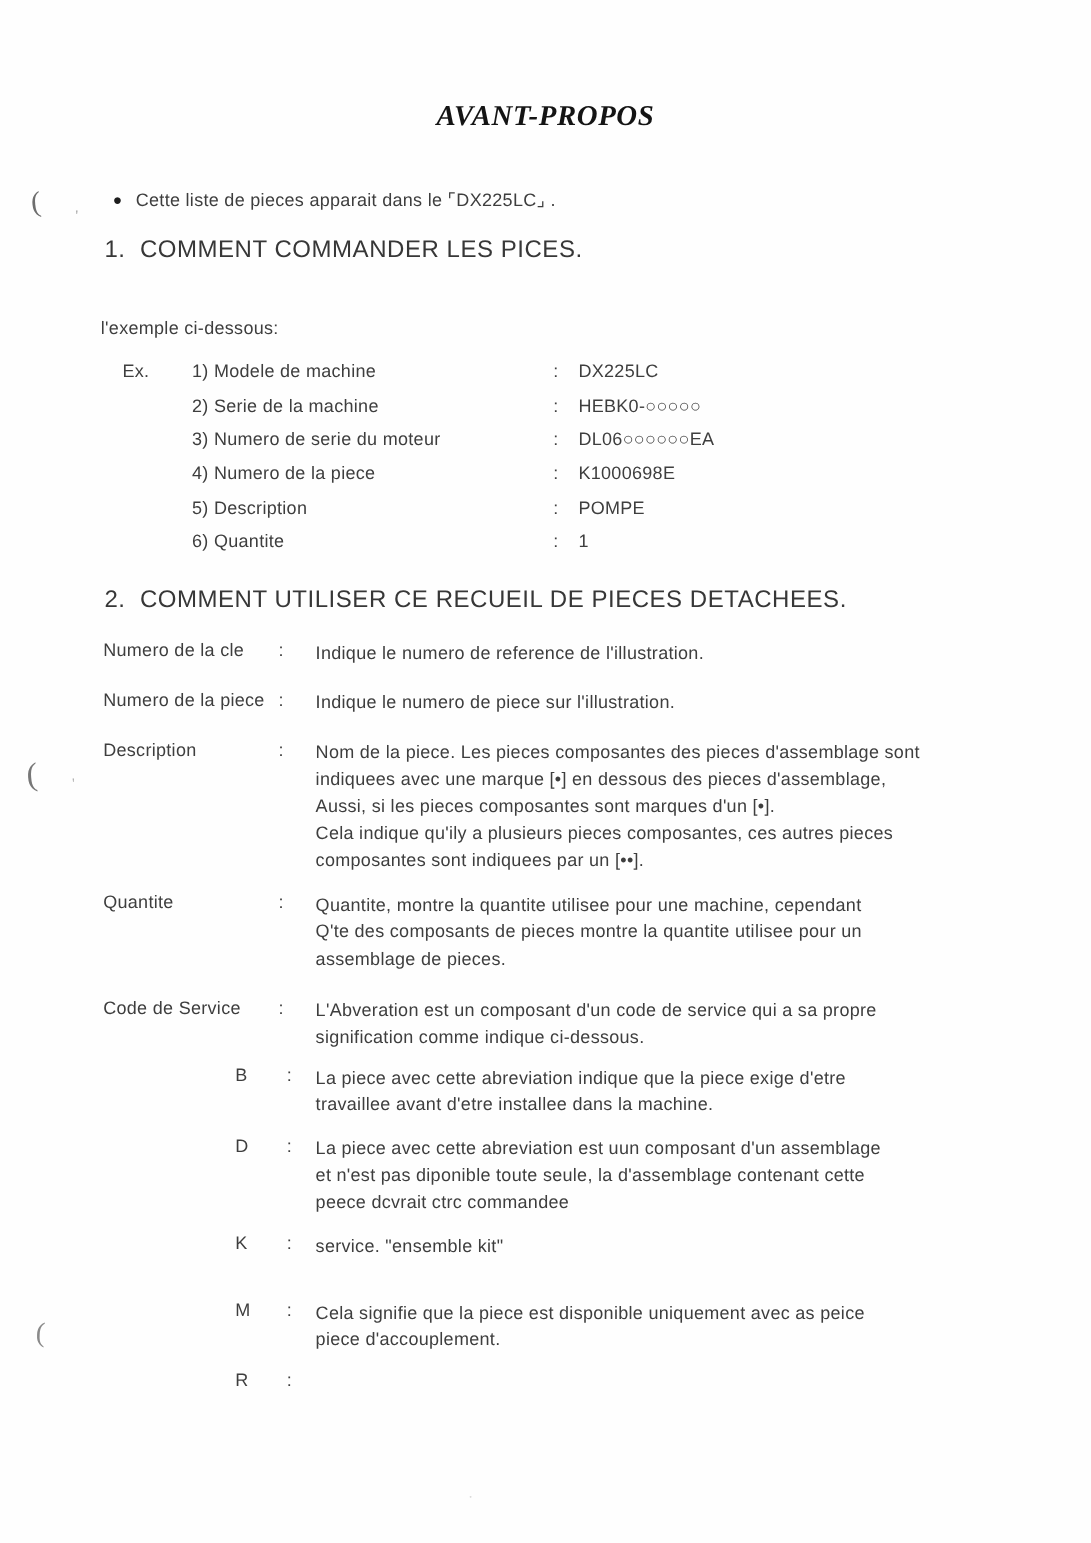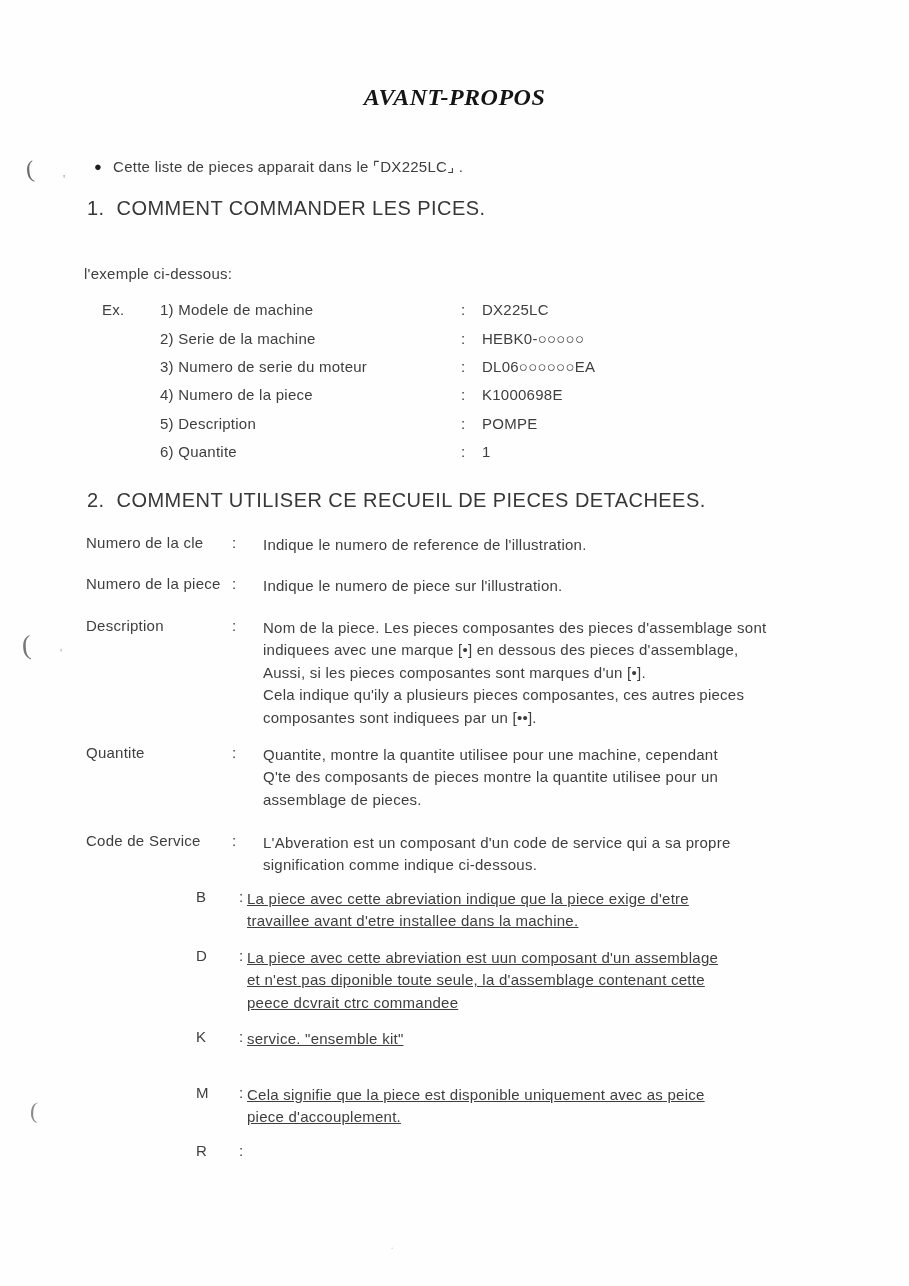--- a/index.html
+++ b/index.html
@@ -34,21 +34,21 @@
   .ex-row .ex-c{position:absolute;left:461px;}
   .ex-row .ex-v{position:absolute;left:482px;white-space:nowrap;}
   .term{position:absolute;left:0;width:909px;}
   .term .t-l{position:absolute;left:86px;white-space:nowrap;}
   .term .t-c{position:absolute;left:232px;}
   .term .t-lines{position:absolute;left:263px;width:600px;line-height:22.4px;}
   .term .t-lines div{white-space:nowrap;}
   .code{position:absolute;left:0;width:909px;}
   .code .c-letter{position:absolute;left:196px;}
   .code .c-colon{position:absolute;left:239px;}
-  .code .c-lines{position:absolute;left:247px;width:540px;line-height:22.4px;text-decoration:underline;}
+  .code .c-lines{position:absolute;left:263px;width:540px;line-height:22.4px;}
   .code .c-lines div{white-space:nowrap;}
   .artifact{font-family:"Liberation Serif","DejaVu Serif",serif;}
   .paren1{top:156px;left:26px;font-size:24px;color:#6e6e6e;transform:rotate(-6deg);}
   .tick1{top:172px;left:63px;font-size:12px;color:#9a9a9a;}
   .paren2{top:630px;left:22px;font-size:27px;color:#777;transform:rotate(-4deg);}
   .tick2{top:646px;left:60px;font-size:12px;color:#aaa;}
   .paren3{top:1098px;left:30px;font-size:23px;color:#8a8a8a;transform:rotate(3deg);}
   .bottom-mark{top:1240px;left:390px;font-size:13px;color:#d9d9d9;}
 </style>
 </head>

